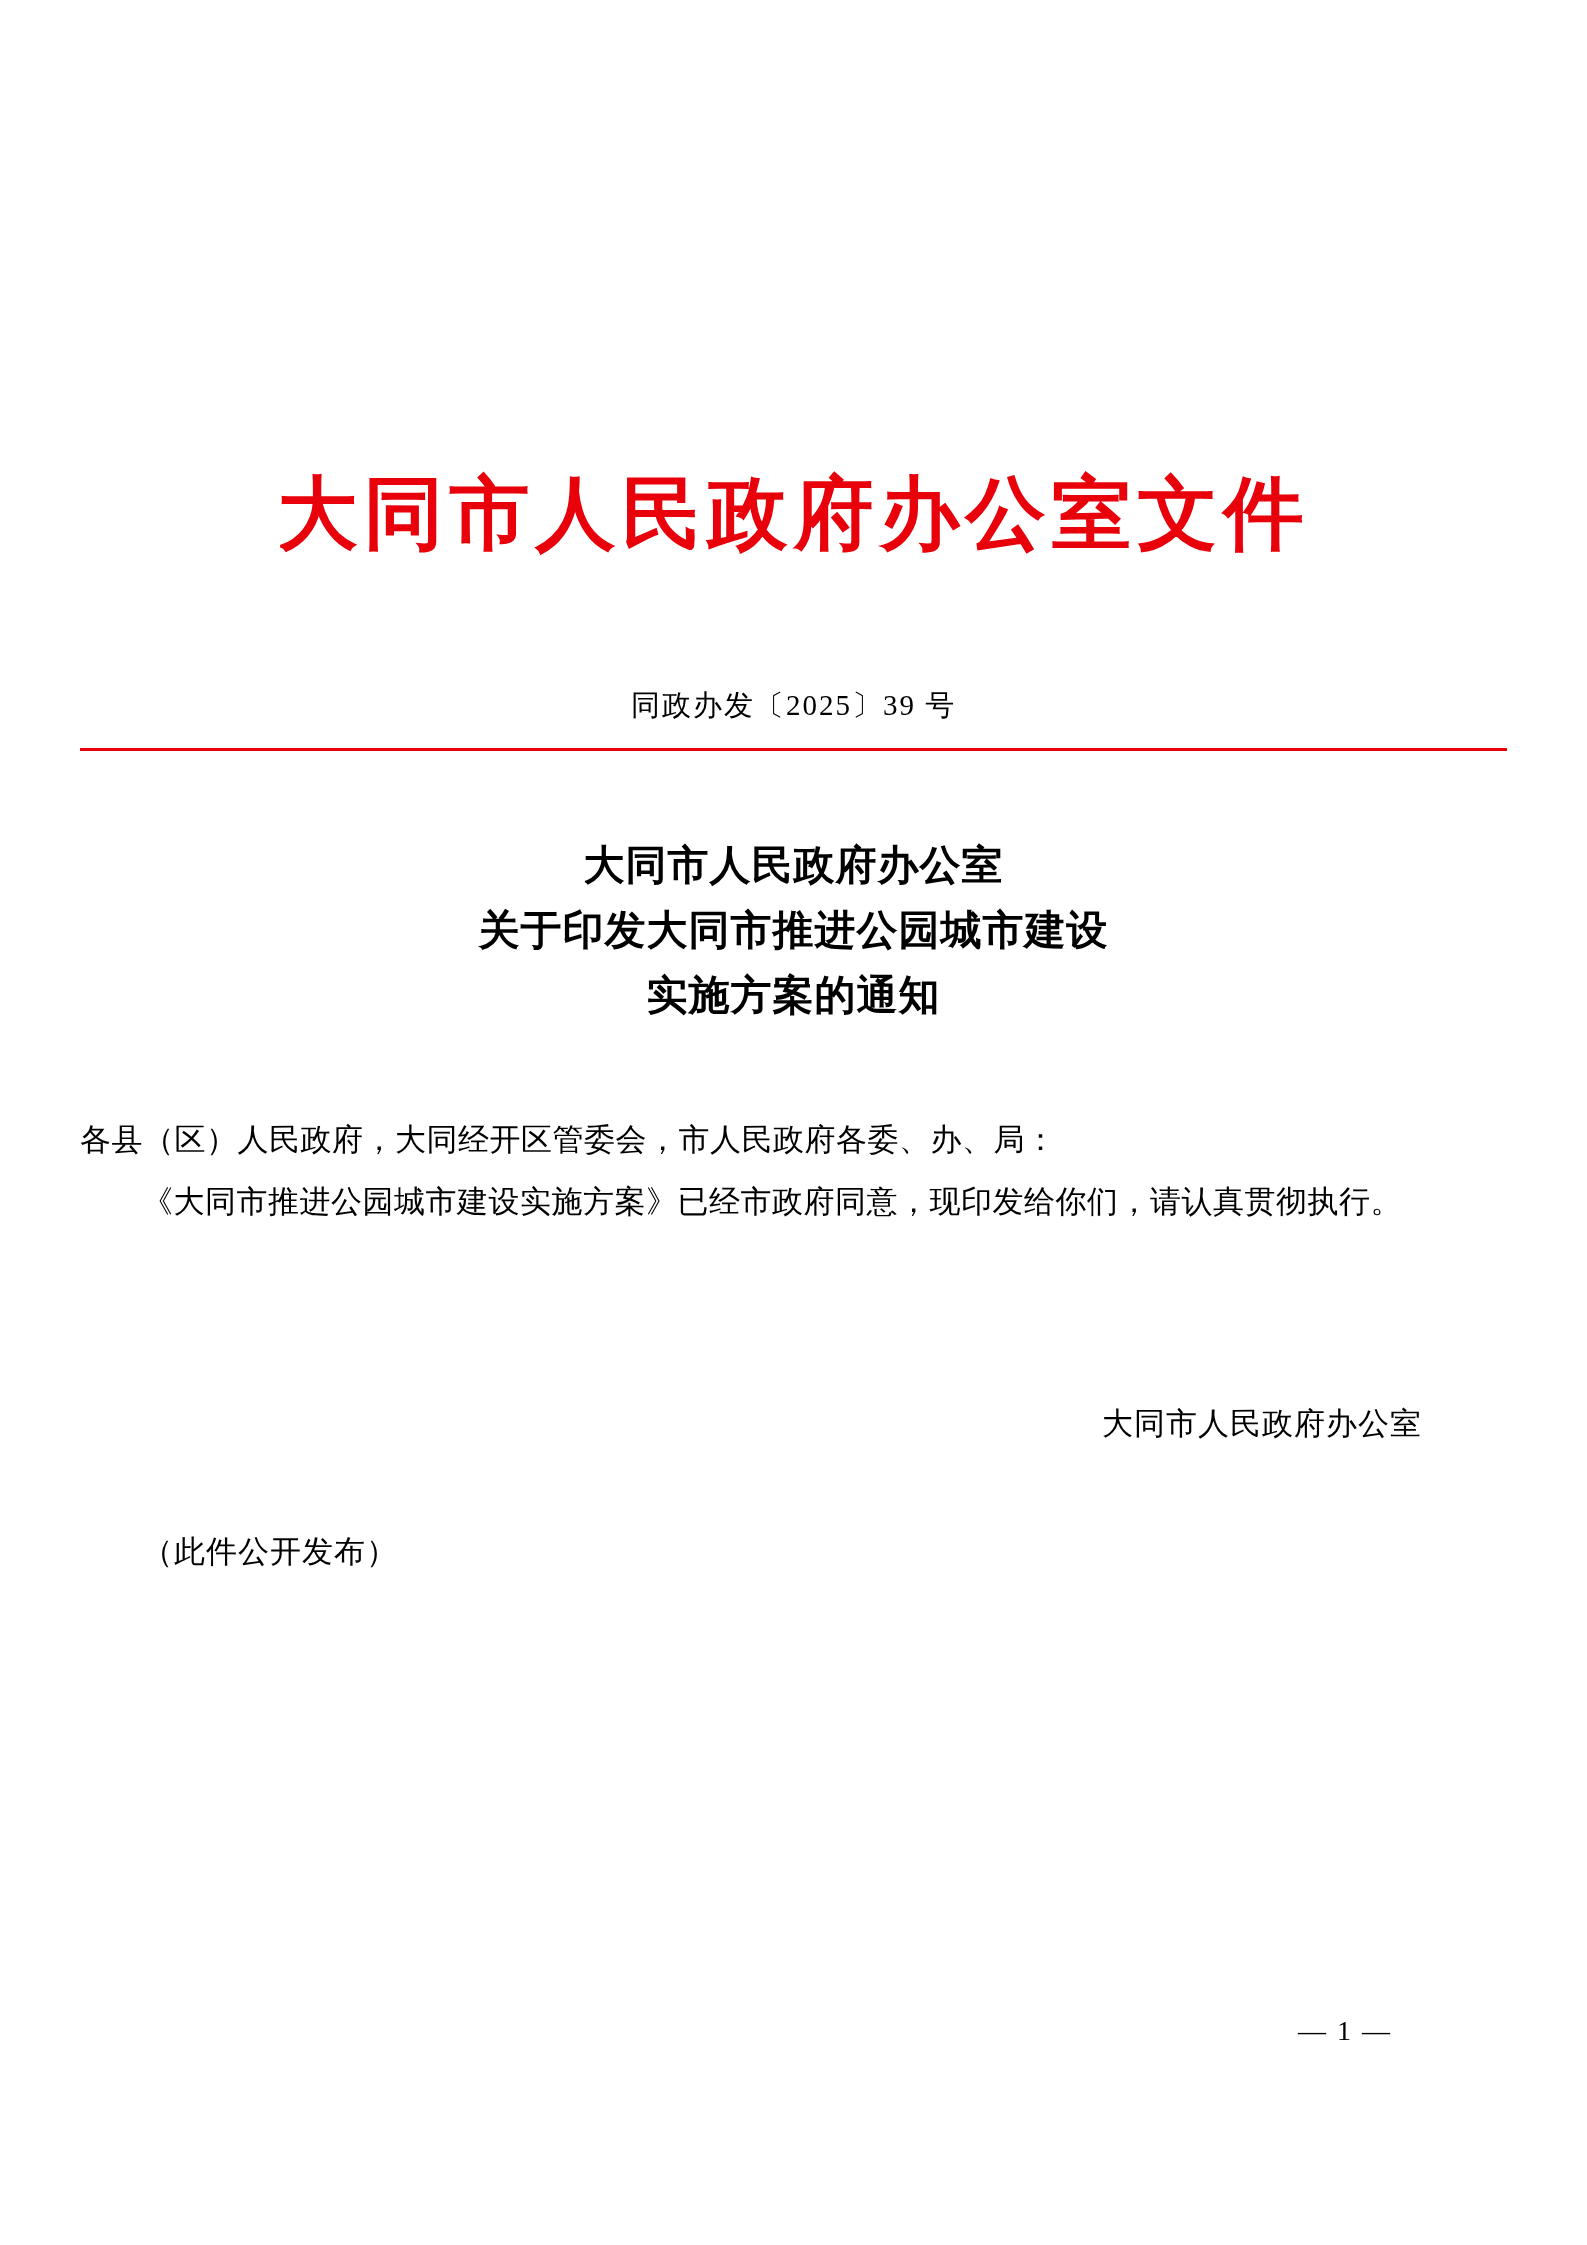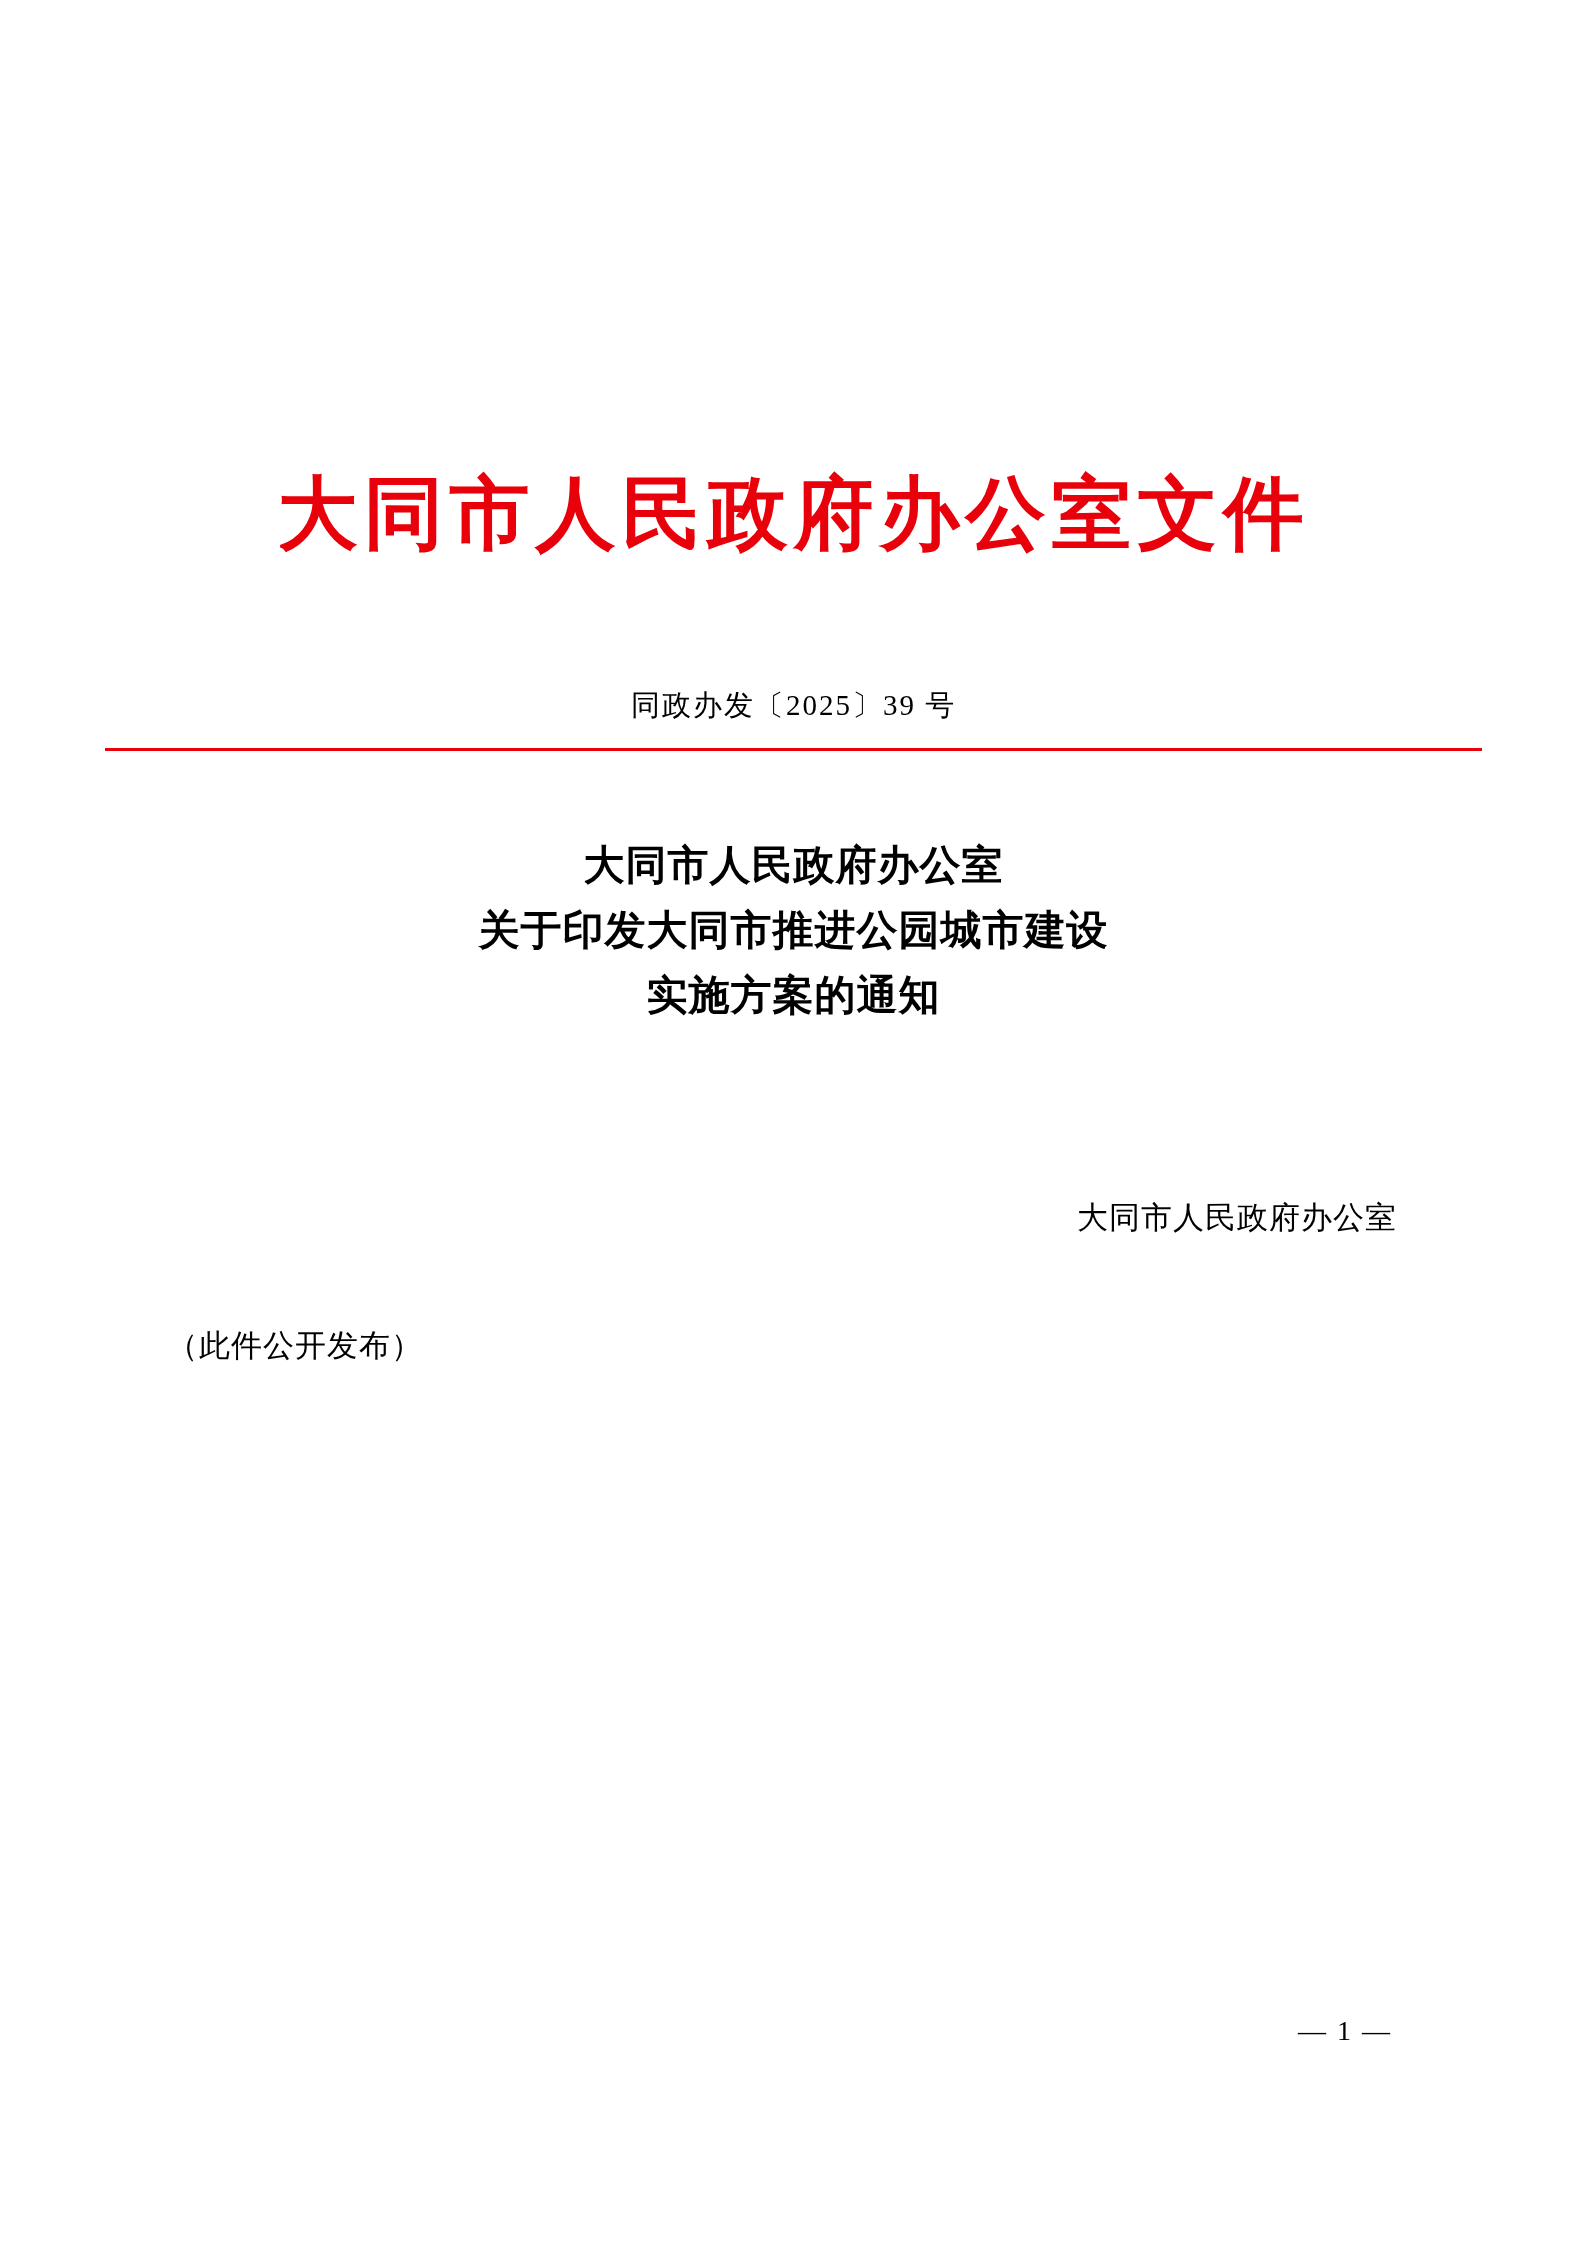--- a/index.html
+++ b/index.html
@@ -16,21 +16,21 @@
     overflow: hidden;
   }
 
   .page {
     position: absolute;
     left: 0;
     top: 0;
     width: 1587px;
     height: 2177px;
     box-sizing: border-box;
-    padding: 0 105px;
+    padding: 0 80px;
   }
 
   
   .masthead {
     margin-top: 470px;
     text-align: center;
   }
   .masthead-title {
     color: #E8000A;
     font-family: "Liberation Serif", serif;
@@ -131,20 +131,24 @@
   </div>
 
   <div class="red-rule"></div>
 
   <div class="doc-title">
     <div>大同市人民政府办公室</div>
     <div>关于印发大同市推进公园城市建设</div>
     <div>实施方案的通知</div>
   </div>
 
+  <div class="body-block">
+    <div class="para-flush">各县（区）人民政府，大同经开区管委会，市人民政府各委、办、局：</div>
+    <div class="para-indent">《大同市推进公园城市建设实施方案》已经市政府同意，现印发给你们，请认真贯彻执行。</div>
+  </div>
 
   <div class="signature">
     <div>大同市人民政府办公室</div>
   </div>
 
   <div class="publish-note">（此件公开发布）</div>
 
   <div class="page-number">— 1 —</div>
 
 </div>

